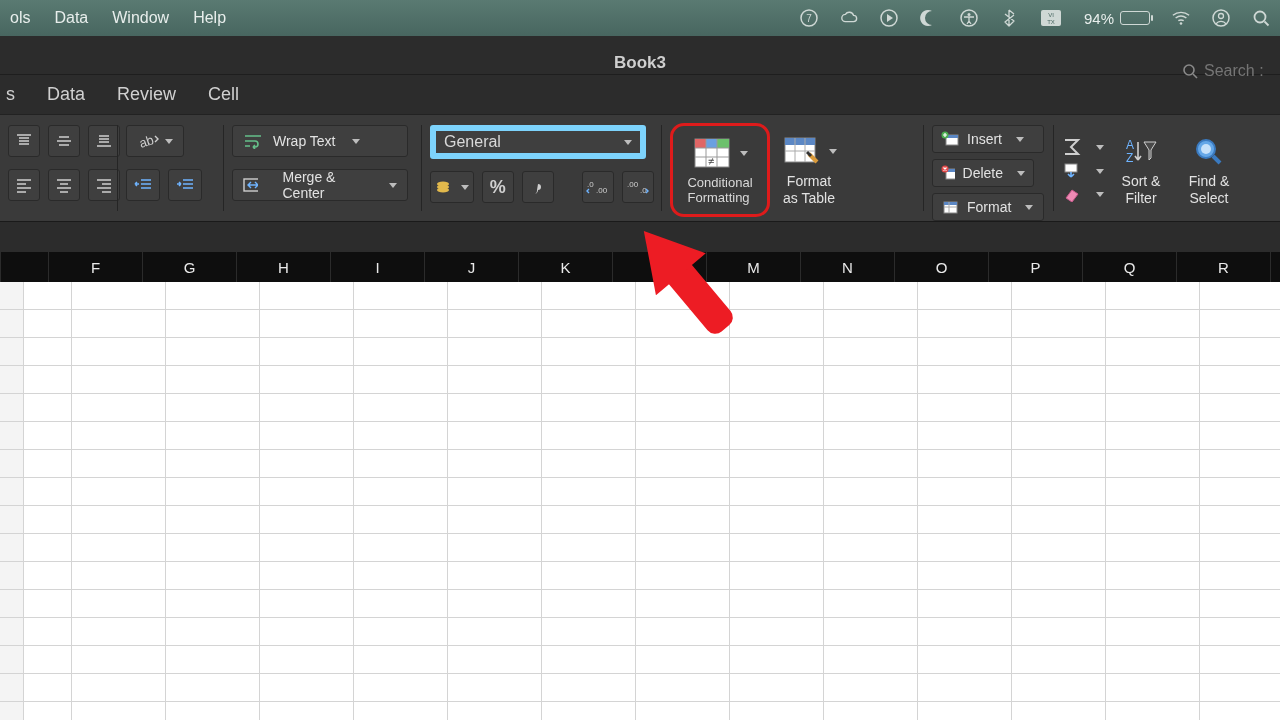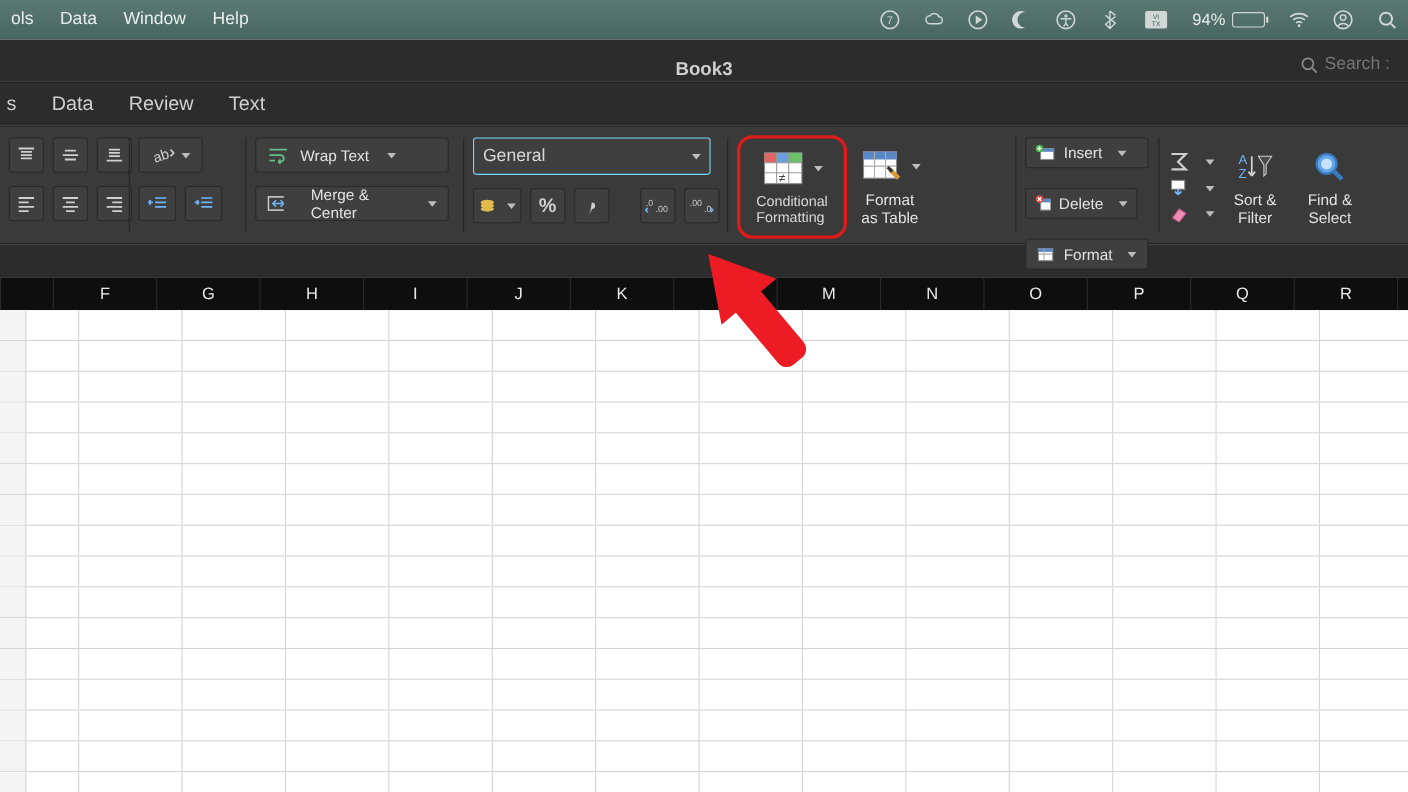--- a/index.html
+++ b/index.html
@@ -15,21 +15,21 @@
   .menubar .right { display: flex; gap: 22px; align-items: center; }
   .menubar .right .mi { width: 18px; height: 18px; display:flex;align-items:center;justify-content:center; color:#cfd8d5;}
   .menubar .battery { display:flex; align-items:center; gap:6px; font-size:15px;}
   .batt-shell{width:30px;height:14px;border:1.5px solid #cfd8d5;border-radius:3px;position:relative;}
   .batt-shell:after{content:"";position:absolute;right:-4px;top:3px;width:2.5px;height:6px;background:#cfd8d5;border-radius:1px;}
   .batt-fill{height:100%;background:#cfd8d5;border-radius:1px;}
 
   
   .titlebar { height: 38px; background:#2c2c2c; color:#cfcfcf; display:flex;align-items:center;justify-content:center;position:relative; }
   .titlebar .title{font-weight:600;font-size:17px;margin-top:16px;}
-  .titlebar .search{position:absolute;right:0;top:4px;height:100%;display:flex;align-items:center;gap:6px;padding:0 6px 0 14px;color:#8a8a8a;}
+  .titlebar .search{position:absolute;right:0;top:16px;height:100%;display:flex;align-items:center;gap:6px;padding:0 6px 0 14px;color:#8a8a8a;}
   .titlebar .search .mag{width:16px;height:16px;}
   .titlebar .search input{background:transparent;border:none;color:#8a8a8a;font-size:16px;width:70px;}
 
   
   .tabsrow{height:40px;background:#2c2c2c;border-top:1px solid #1e1e1e;display:flex;align-items:center;gap:28px;color:#d0d0d0;font-size:18px;padding-left:4px;}
   .tabsrow .tab{padding:4px 2px;}
 
   
   .ribbon{height:108px;background:#3a3a3a;border-top:1px solid #222;border-bottom:1px solid #1a1a1a;display:flex;color:#d9d9d9;font-size:13px;}
   .group{height:100%;padding:10px 8px 6px 8px;display:flex;flex-direction:column;justify-content:flex-start;position:relative;}
@@ -37,22 +37,22 @@
   .row{display:flex;align-items:center;gap:8px;}
   .row2{margin-top:12px;}
   .btn{height:32px;min-width:32px;border:1px solid #2a2a2a;background:#3f3f3f;border-radius:3px;display:flex;align-items:center;justify-content:center;color:#d0d0d0;}
   .btn.sm{width:34px;}
   .tri{width:0;height:0;border-left:4px solid transparent;border-right:4px solid transparent;border-top:5px solid #bdbdbd;margin-left:6px;}
   .lbltxt{font-size:14px;color:#e2e2e2;}
   .bigbtn{display:flex;flex-direction:column;align-items:center;justify-content:center;gap:4px;padding:2px 4px;height:94px;border-radius:4px;}
   .bigbtn .lbl{font-size:14px;text-align:center;line-height:17px;color:#e2e2e2;}
   .iconbox{width:40px;height:36px;display:flex;align-items:center;justify-content:center;}
   .smlbl{display:flex;align-items:center;gap:8px;}
-  .select{width:216px;height:34px;background:#3f3f3f;border:1px solid #7dd3fc;border-radius:3px;display:flex;align-items:center;justify-content:space-between;padding:0 8px;font-size:16px;}
-  .col{display:flex;flex-direction:column;gap:18px;}
+  .select{width:216px;height:34px;background:#3f3f3f;border:6px solid #7dd3fc;border-radius:3px;display:flex;align-items:center;justify-content:space-between;padding:0 8px;font-size:16px;}
+  .col{display:flex;flex-direction:column;gap:6px;}
   .alignset .btn{width:36px;}
   .highlight{border:3px solid #de1b1b;border-radius:14px;padding:4px 2px;}
 
   
   .fxstrip{height:30px;background:#2c2c2c;}
 
   
   .colheaders{height:30px;background:#0e0e0e;color:#eaeaea;display:flex;font-size:15px;}
   .colheaders .corner{width:24px;border-right:1px solid #2b2b2b;}
   .colheaders .ch{flex:0 0 94px;display:flex;align-items:center;justify-content:center;border-right:1px solid #2b2b2b;}
@@ -157,21 +157,21 @@
         <path d="M11 11l4 4" stroke="#8a8a8a" stroke-width="1.6"></path>
       </svg>
     <input placeholder="Search :" style="">
   </div>
 </div>
 
 <div class="tabsrow">
   <span class="tab">s</span>
   <span class="tab">Data</span>
   <span class="tab">Review</span>
-  <span class="tab">Text</span>
+  <span class="tab">Cell</span>
 </div>
 
 <div class="ribbon">
 
   <div class="group sep alignset" style="width:118px">
     <div class="row">
       <div class="btn sm">
           <svg width="18" height="16">
             <path d="M2 2h14M4 5h10M4 8h10M4 11h10" stroke="#cfcfcf" stroke-width="1.6"></path>
           </svg>

